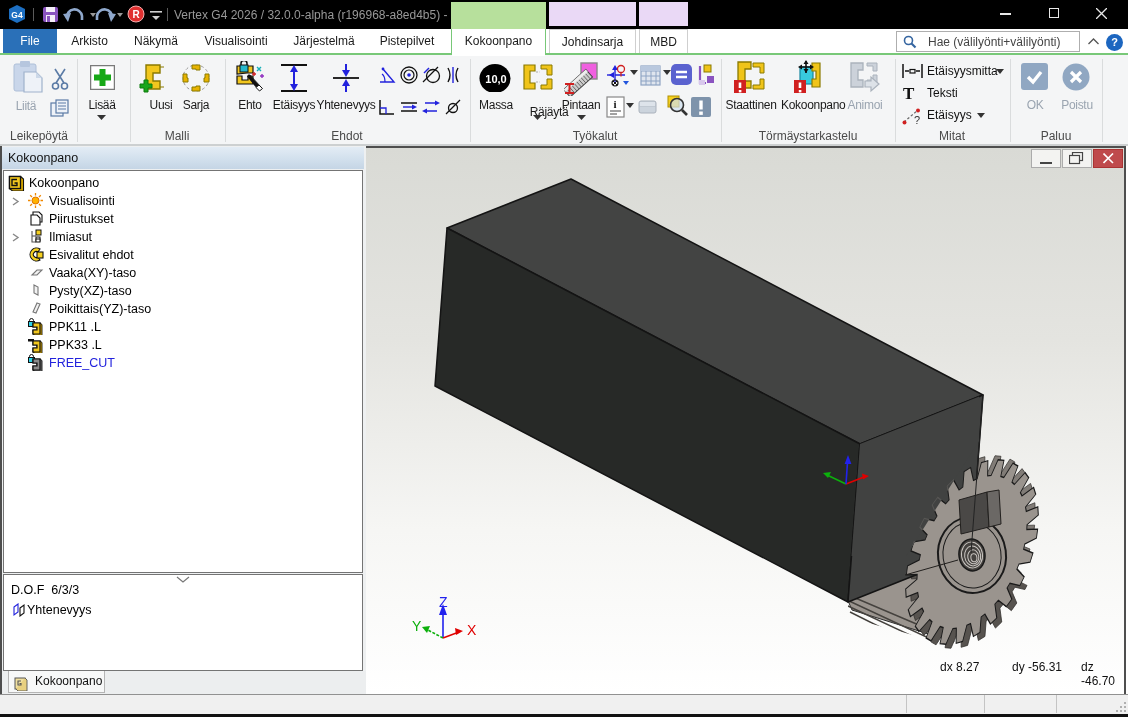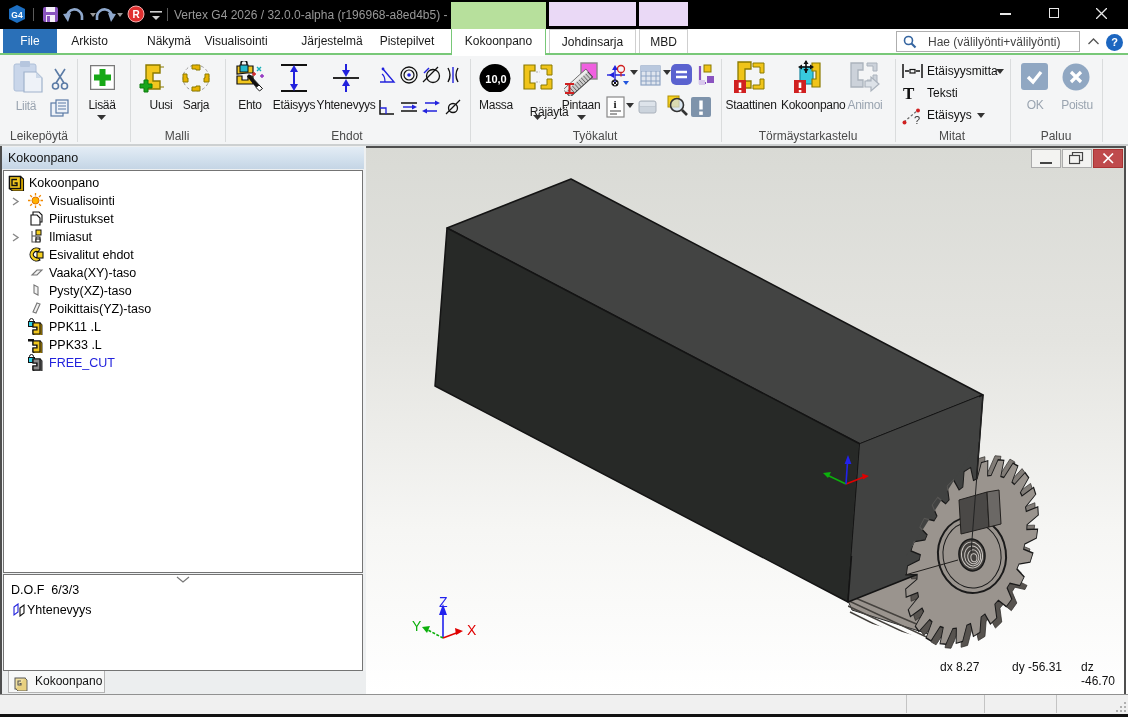--- a/index.html
+++ b/index.html
@@ -60,23 +60,23 @@
 
 <div class="abs" style="left:1000px;top:13px;width:11px;height:1.5px;background:#e8e8e8;"></div>
 <div class="abs" style="left:1049px;top:8px;width:10px;height:10px;border:1.2px solid #e8e8e8;"></div>
 <svg class="abs" style="left:1096px;top:8px;" width="11" height="11">
     <path d="M0,0 L11,11 M11,0 L0,11" stroke="#e8e8e8" stroke-width="1.3"></path>
   </svg>
 
 <div class="abs" id="tabrow"></div>
 <div class="tab" style="left:3px;width:54px;background:#2a70b8;color:#fff;">File</div>
 <div class="tab" style="left:62px;width:55px;">Arkisto</div>
-<div class="tab" style="left:138px;width:62px;">Näkymä</div>
+<div class="tab" style="left:125px;width:62px;">Näkymä</div>
 <div class="tab" style="left:192px;width:88px;">Visualisointi</div>
-<div class="tab" style="left:293px;width:78px;">Järjestelmä</div>
+<div class="tab" style="left:285px;width:78px;">Järjestelmä</div>
 <div class="tab" style="left:368px;width:78px;">Pistepilvet</div>
 <div class="tab" style="left:451px;width:95px;background:#fff;border-left:1px solid #78c878;border-right:1px solid #78c878;z-index:3;">Kokoonpano</div>
 <div class="tab" style="left:549px;width:87px;border:1px solid #cfcfcf;border-bottom:none;">Johdinsarja</div>
 <div class="tab" style="left:639px;width:49px;border:1px solid #cfcfcf;border-bottom:none;">MBD</div>
 <div class="abs" id="greenline"></div>
 <div class="abs" style="left:452px;top:53px;width:93px;height:3px;background:#fff;z-index:4;"></div>
 
 <div class="abs" style="left:896px;top:31px;width:184px;height:21px;background:#fff;border:1px solid #aeaeae;"></div>
 <svg class="abs" style="left:903px;top:35px;" width="14" height="14">
     <circle cx="5.5" cy="5.5" r="4" fill="none" stroke="#3565a0" stroke-width="1.6"></circle>

